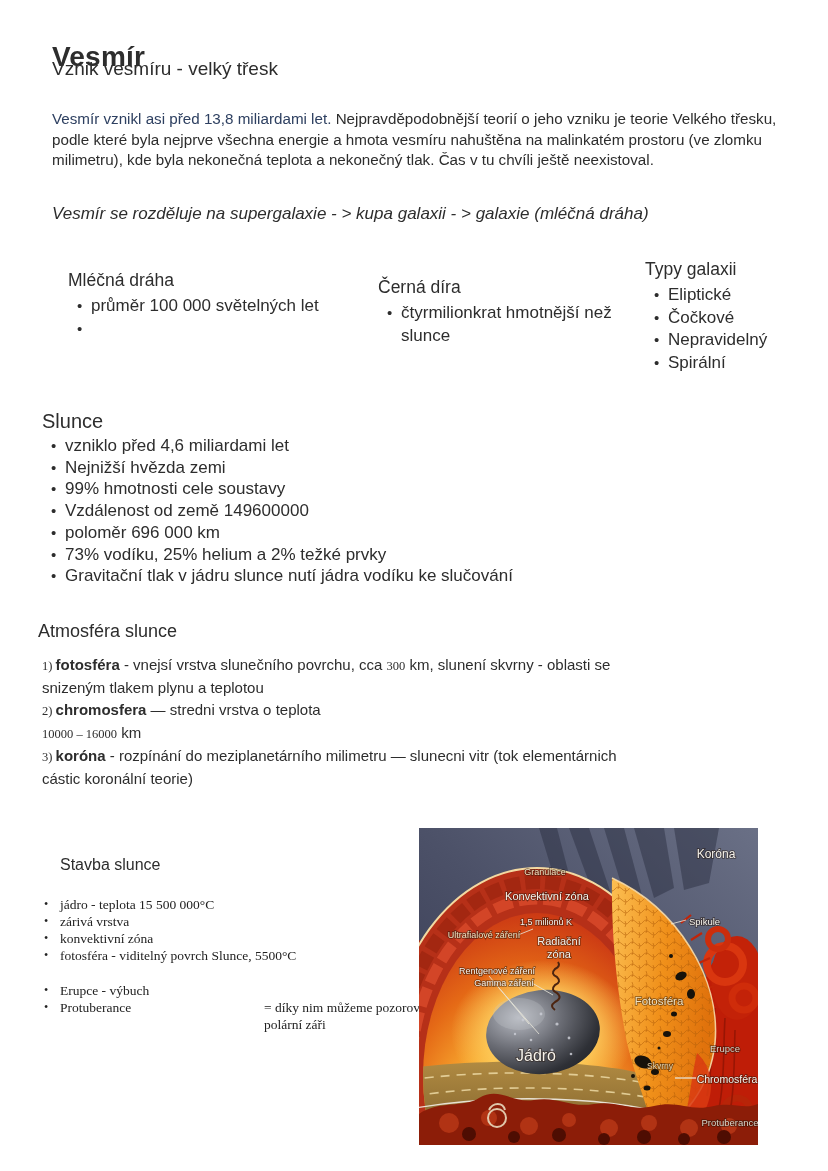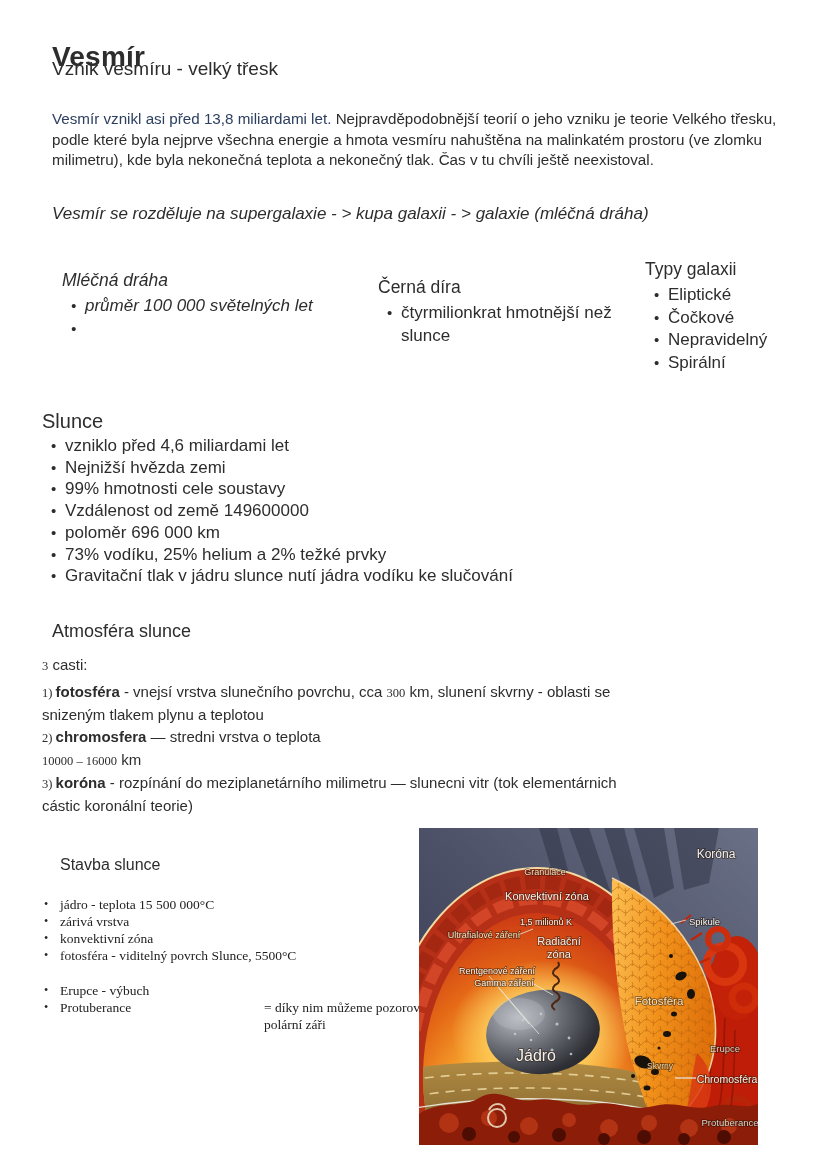--- a/index.html
+++ b/index.html
@@ -9,28 +9,28 @@
   #title{left:52px;top:22px;font-size:28px;font-weight:bold;letter-spacing:.2px;}
   #subtitle{left:52px;top:58px;font-size:19px;}
   #intro{left:52px;top:94px;width:742px;font-size:15.2px;line-height:20.5px;}
   .blue{color:#2e4061;}
   #hier{left:52px;top:204px;font-size:17px;font-style:italic;}
   .colhead{font-size:17.5px;margin:0 0 4px 0;font-weight:normal;}
   ul.blist{list-style:none;margin:0;padding:0;}
   ul.blist li{display:flex;}
   ul.blist .b{flex:0 0 23px;padding-left:9px;box-sizing:border-box;font-size:15px;}
   ul.blist .t{flex:1;}
-  #col-milky{left:62px;top:270px;width:305px;font-style:italic;}
+  #col-milky{left:68px;top:270px;width:305px;}
   #col-black{left:378px;top:277px;width:240px;}
   #col-types{left:645px;top:259px;width:175px;}
   .clist li{font-size:17px;line-height:22.5px;}
   #sun-section{left:42px;top:410px;width:520px;}
   #sun-section .colhead{font-size:20px;margin-bottom:2px;}
   .sunlist li{font-size:17px;line-height:21.7px;}
-  #atmo-head{left:52px;top:621px;font-size:18px;}
+  #atmo-head{left:38px;top:621px;font-size:18px;}
   #atmo{left:42px;top:654px;width:750px;font-size:15px;line-height:22px;}
   #atmo .ln1{margin-bottom:4px;}
   #atmo .num,#atmo .sm{font-family:"Liberation Serif",serif;font-size:12.5px;}
   #atmo b{font-weight:bold;}
   #stavba-head{left:60px;top:856px;font-size:16px;}
   #stavba{left:38px;top:896px;width:430px;font-family:"Liberation Serif",serif;
           font-size:13.5px;line-height:17px;color:#222;}
   #stavba ul.blist .b{flex:0 0 22px;padding-left:6px;font-size:12px;}
   #stavba .grp2{margin-top:18px;}
   .protrow .t1{flex:0 0 102px;}
@@ -129,21 +129,20 @@
       <li>
           <span class="b">•</span>
           <span class="t">Gravitační tlak v jádru slunce nutí jádra vodíku ke slučování</span>
         </li>
     </ul>
   </div>
 
   <h2 class="abs colhead" id="atmo-head">Atmosféra slunce</h2>
 
   <div class="abs" id="atmo">
-    <div class="ln1"><span class="num">3</span><span> casti:</span></div>
     <div><span class="num">1) </span><b>fotosféra</b><span> - vnejsí vrstva slunečního povrchu, cca </span><span class="sm">300</span><span> km, slunení skvrny - oblasti se</span></div>
     <div>snizeným tlakem plynu a teplotou</div>
     <div><span class="num">2) </span><b>chromosfera</b><span> — stredni vrstva o teplota</span></div>
     <div><span class="sm">10000 – 16000</span><span> km</span></div>
     <div><span class="num">3) </span><b>koróna</b><span> - rozpínání do meziplanetárního milimetru — slunecni vitr (tok elementárnich</span></div>
     <div>cástic koronální teorie)</div>
   </div>
 
   <h2 class="abs colhead" id="stavba-head">Stavba slunce</h2>
 

